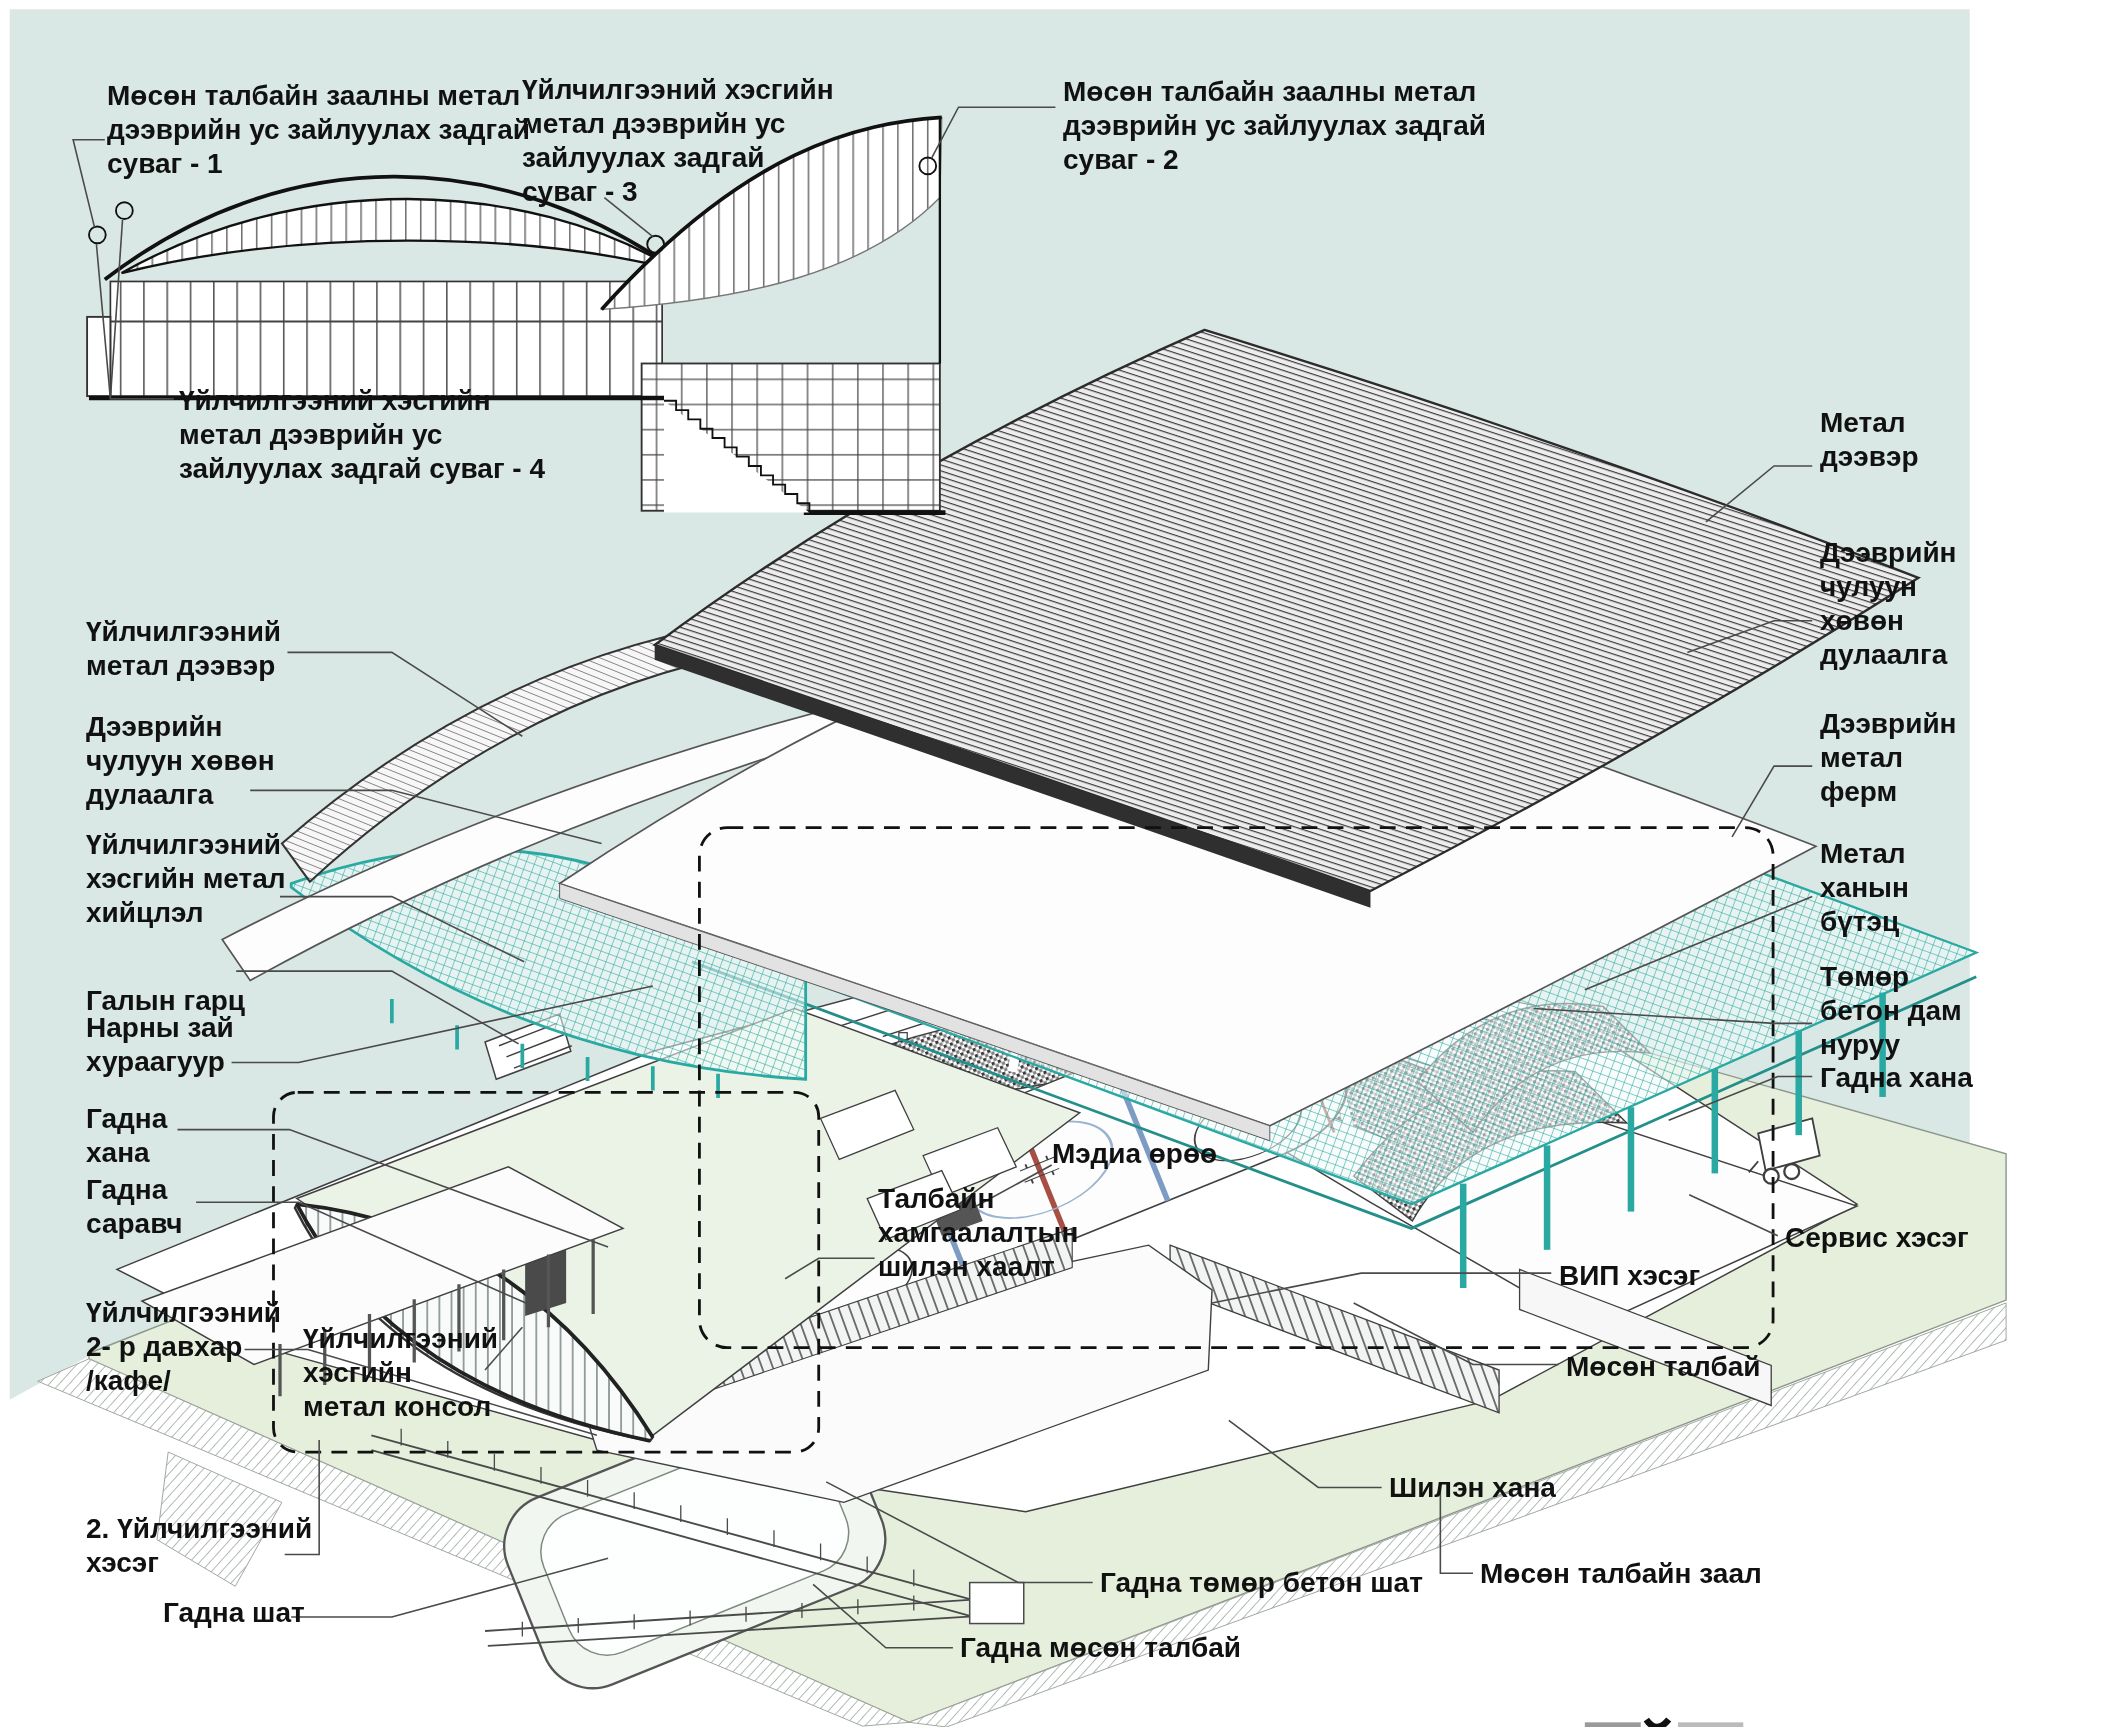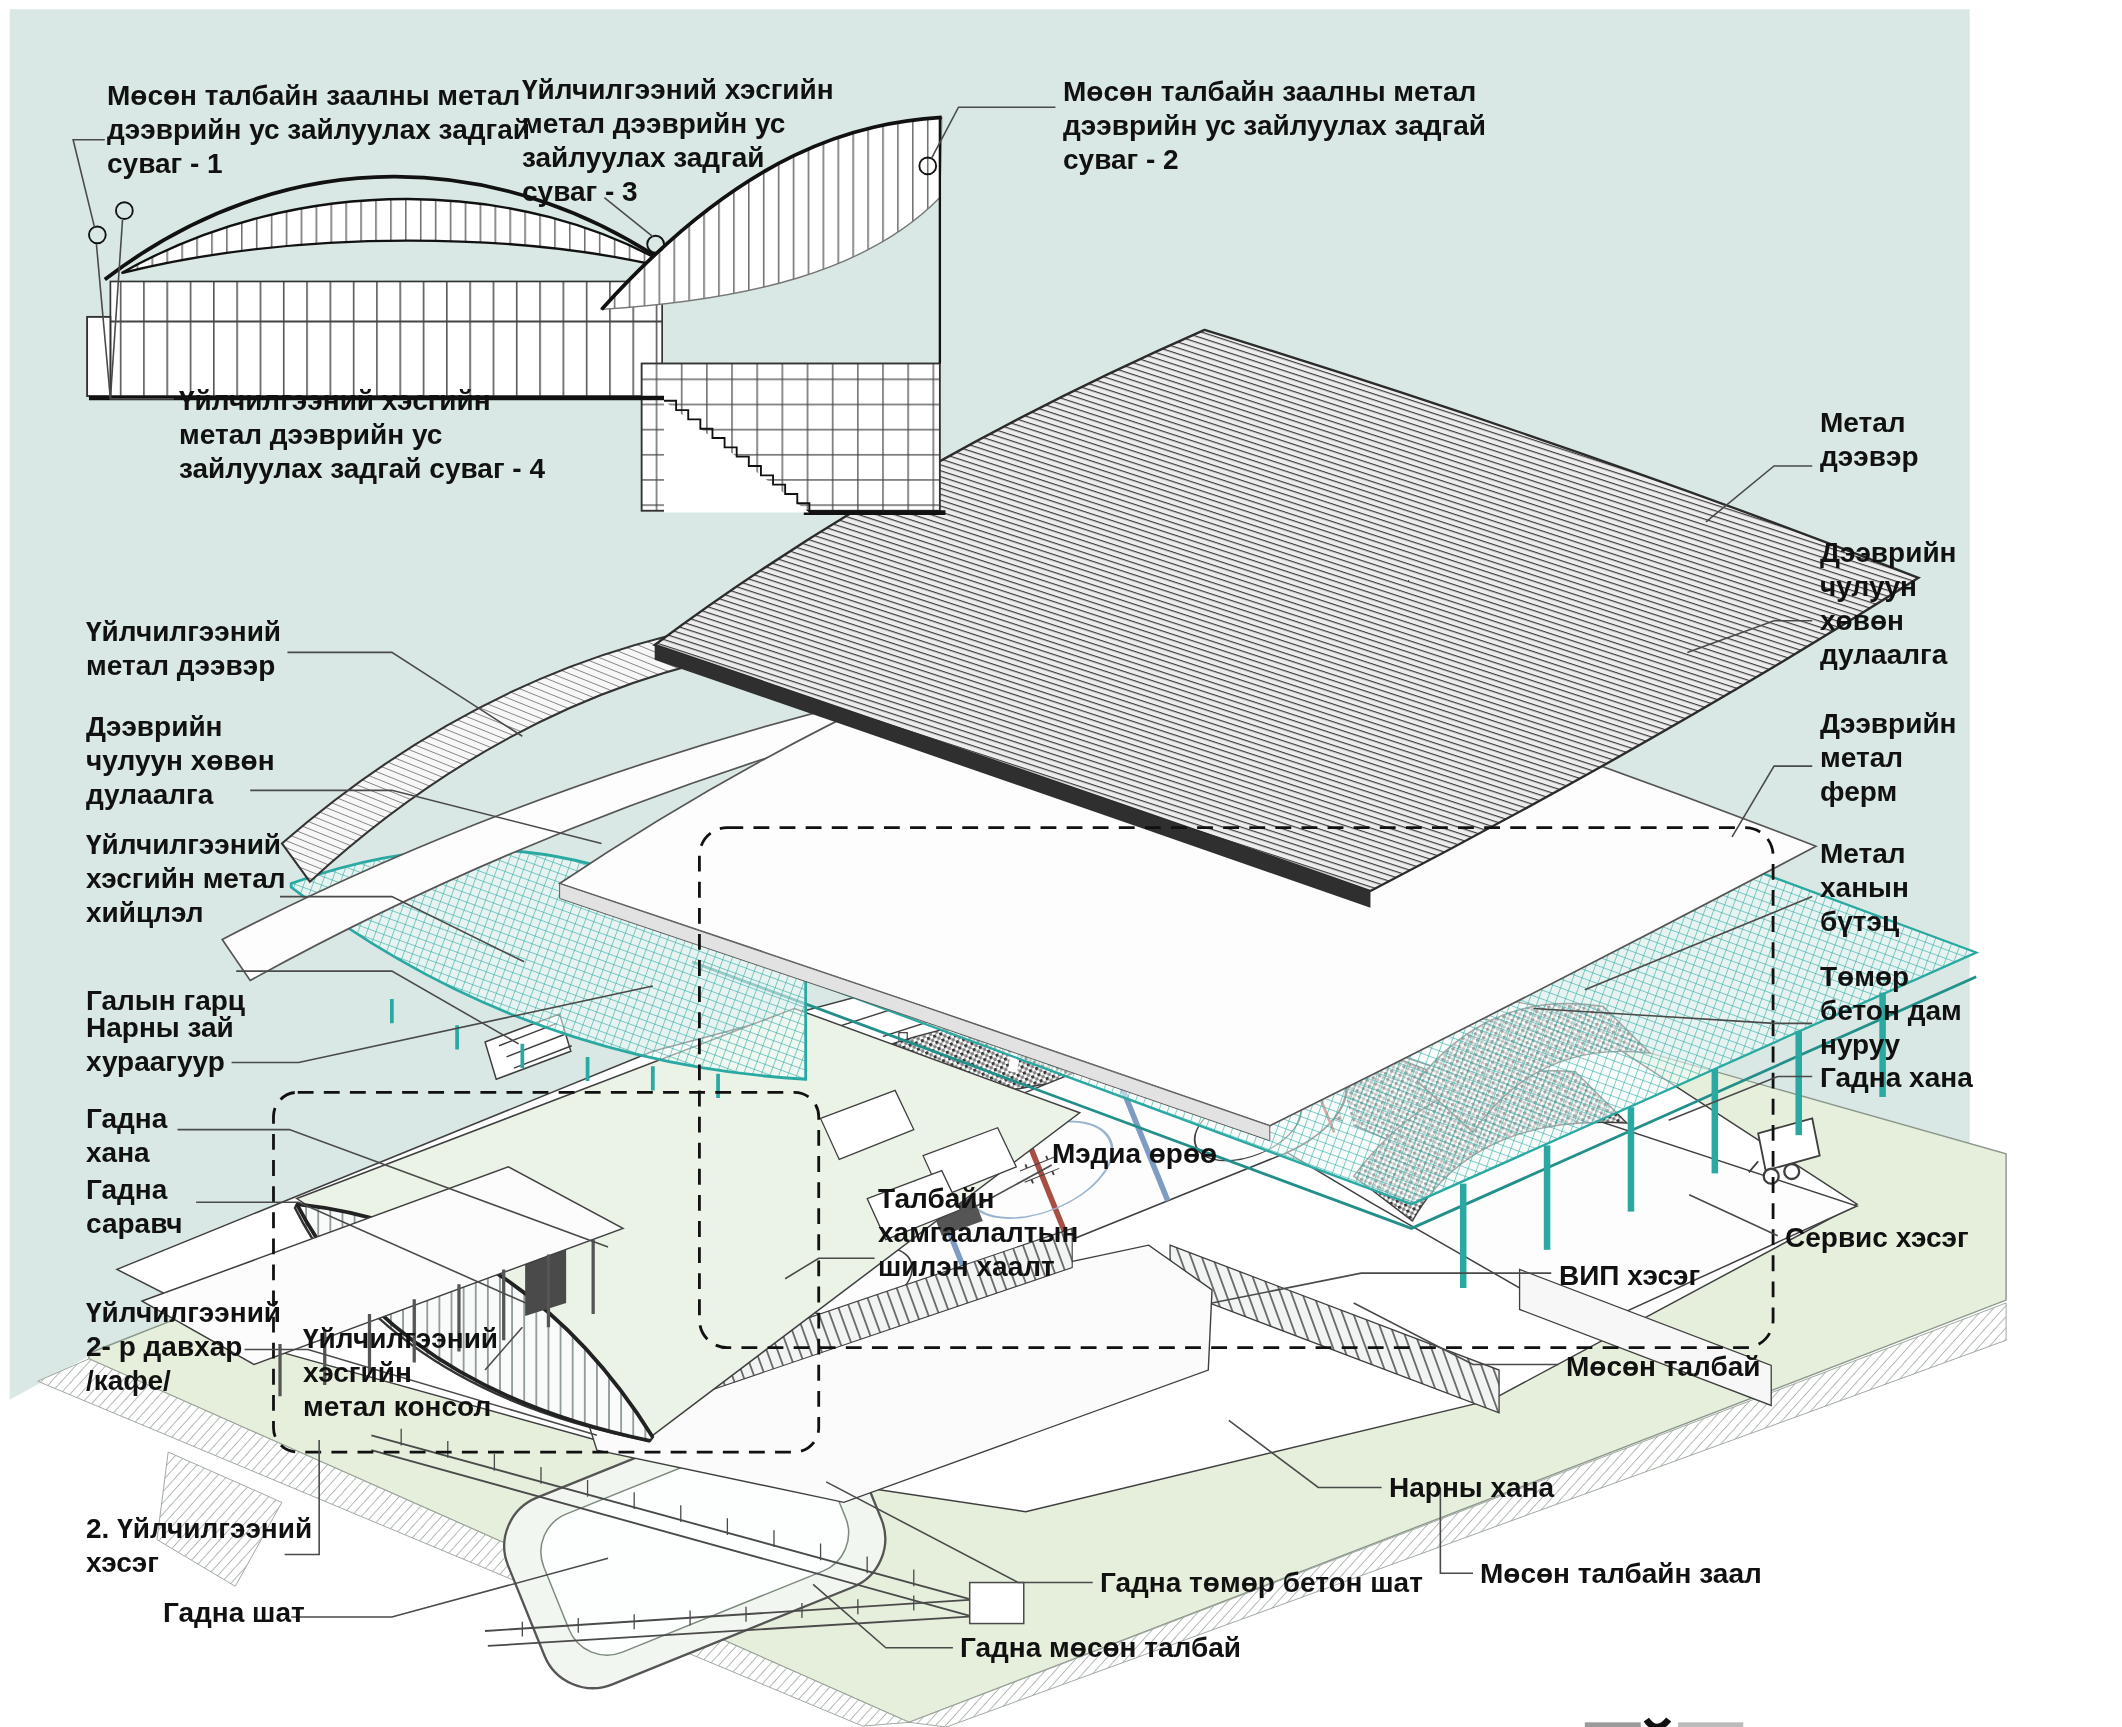--- a/index.html
+++ b/index.html
@@ -316,21 +316,21 @@
 <div class="lbl" style="left:1820px;top:837px;">Метал
 ханын
 бүтэц</div>
 <div class="lbl" style="left:1820px;top:960px;">Төмөр
 бетон дам
 нуруу</div>
 <div class="lbl" style="left:1820px;top:1061px;">Гадна хана</div>
 <div class="lbl" style="left:1785px;top:1221px;text-align:right;">Сервис хэсэг</div>
 <div class="lbl" style="left:1559px;top:1259px;">ВИП хэсэг</div>
 <div class="lbl" style="left:1566px;top:1350px;">Мөсөн талбай</div>
-<div class="lbl" style="left:1389px;top:1471px;">Нарны хана</div>
+<div class="lbl" style="left:1389px;top:1471px;">Шилэн хана</div>
 <div class="lbl" style="left:1480px;top:1557px;">Мөсөн талбайн заал</div>
 <div class="lbl" style="left:1100px;top:1566px;">Гадна төмөр бетон шат</div>
 <div class="lbl" style="left:960px;top:1631px;">Гадна мөсөн талбай</div>
 <div class="lbl" style="left:86px;top:615px;">Үйлчилгээний
 метал дээвэр</div>
 <div class="lbl" style="left:86px;top:710px;">Дээврийн
 чулуун хөвөн
 дулаалга</div>
 <div class="lbl" style="left:86px;top:828px;">Үйлчилгээний
 хэсгийн метал

